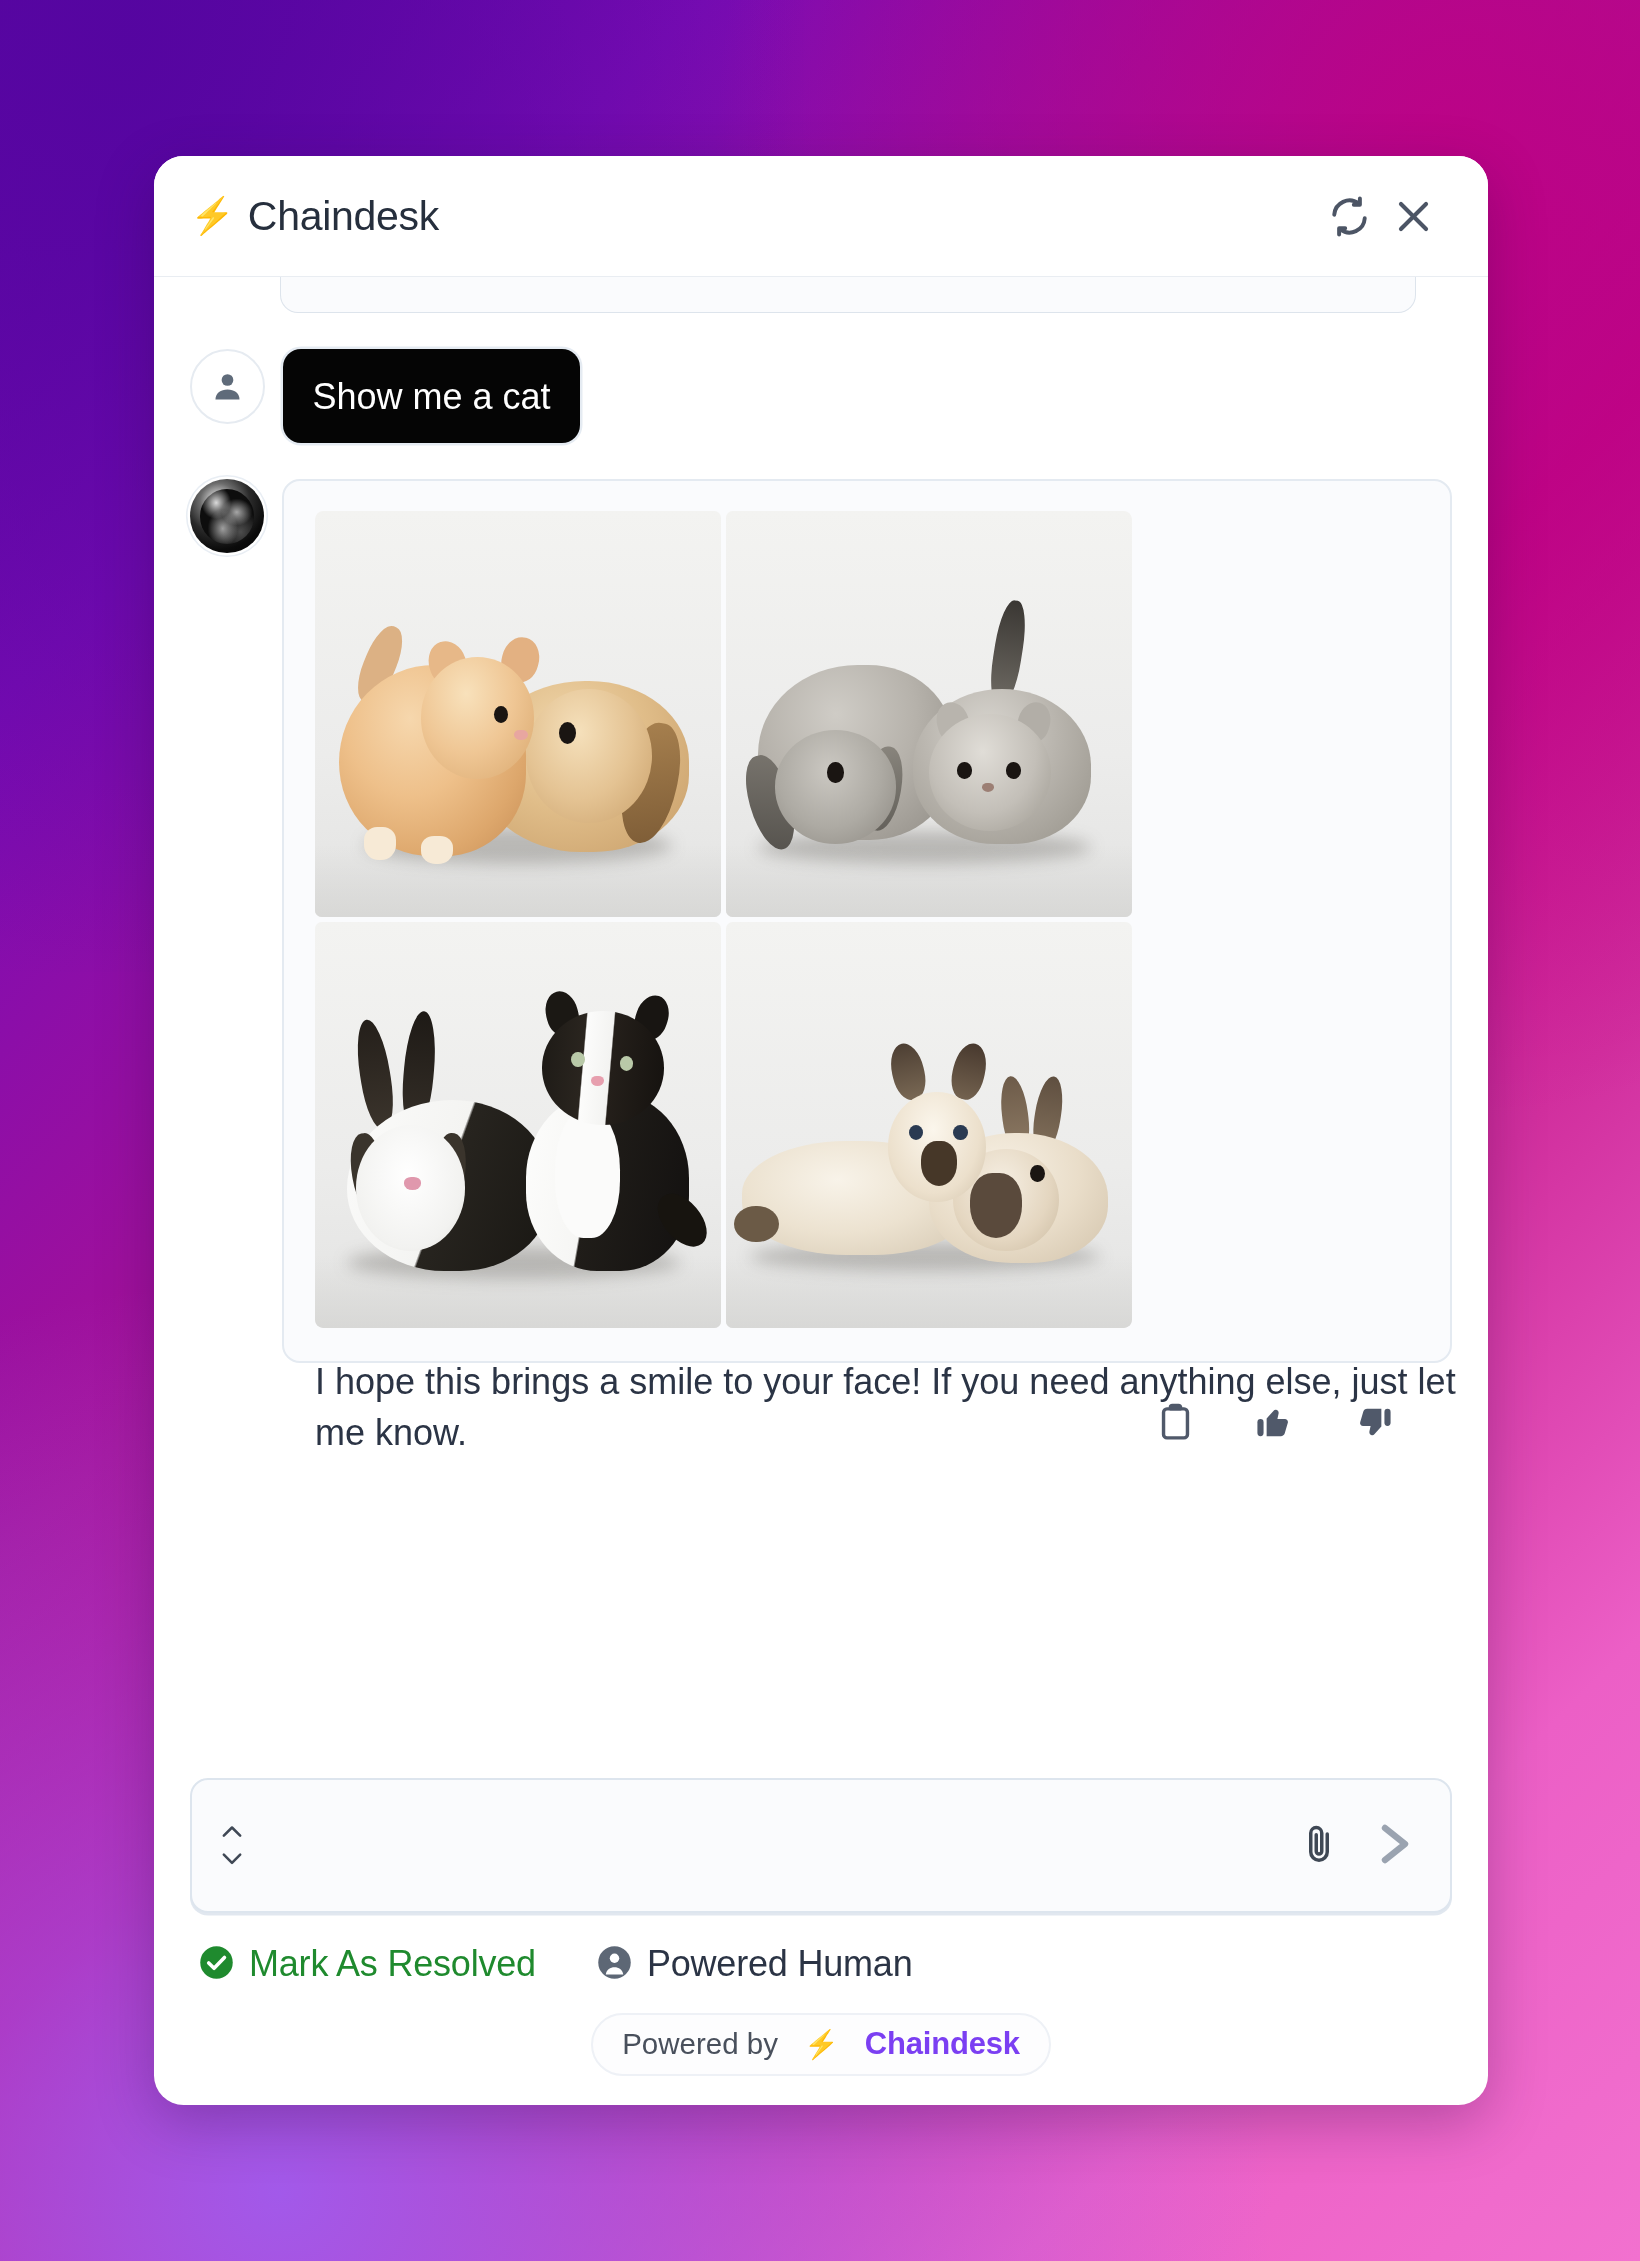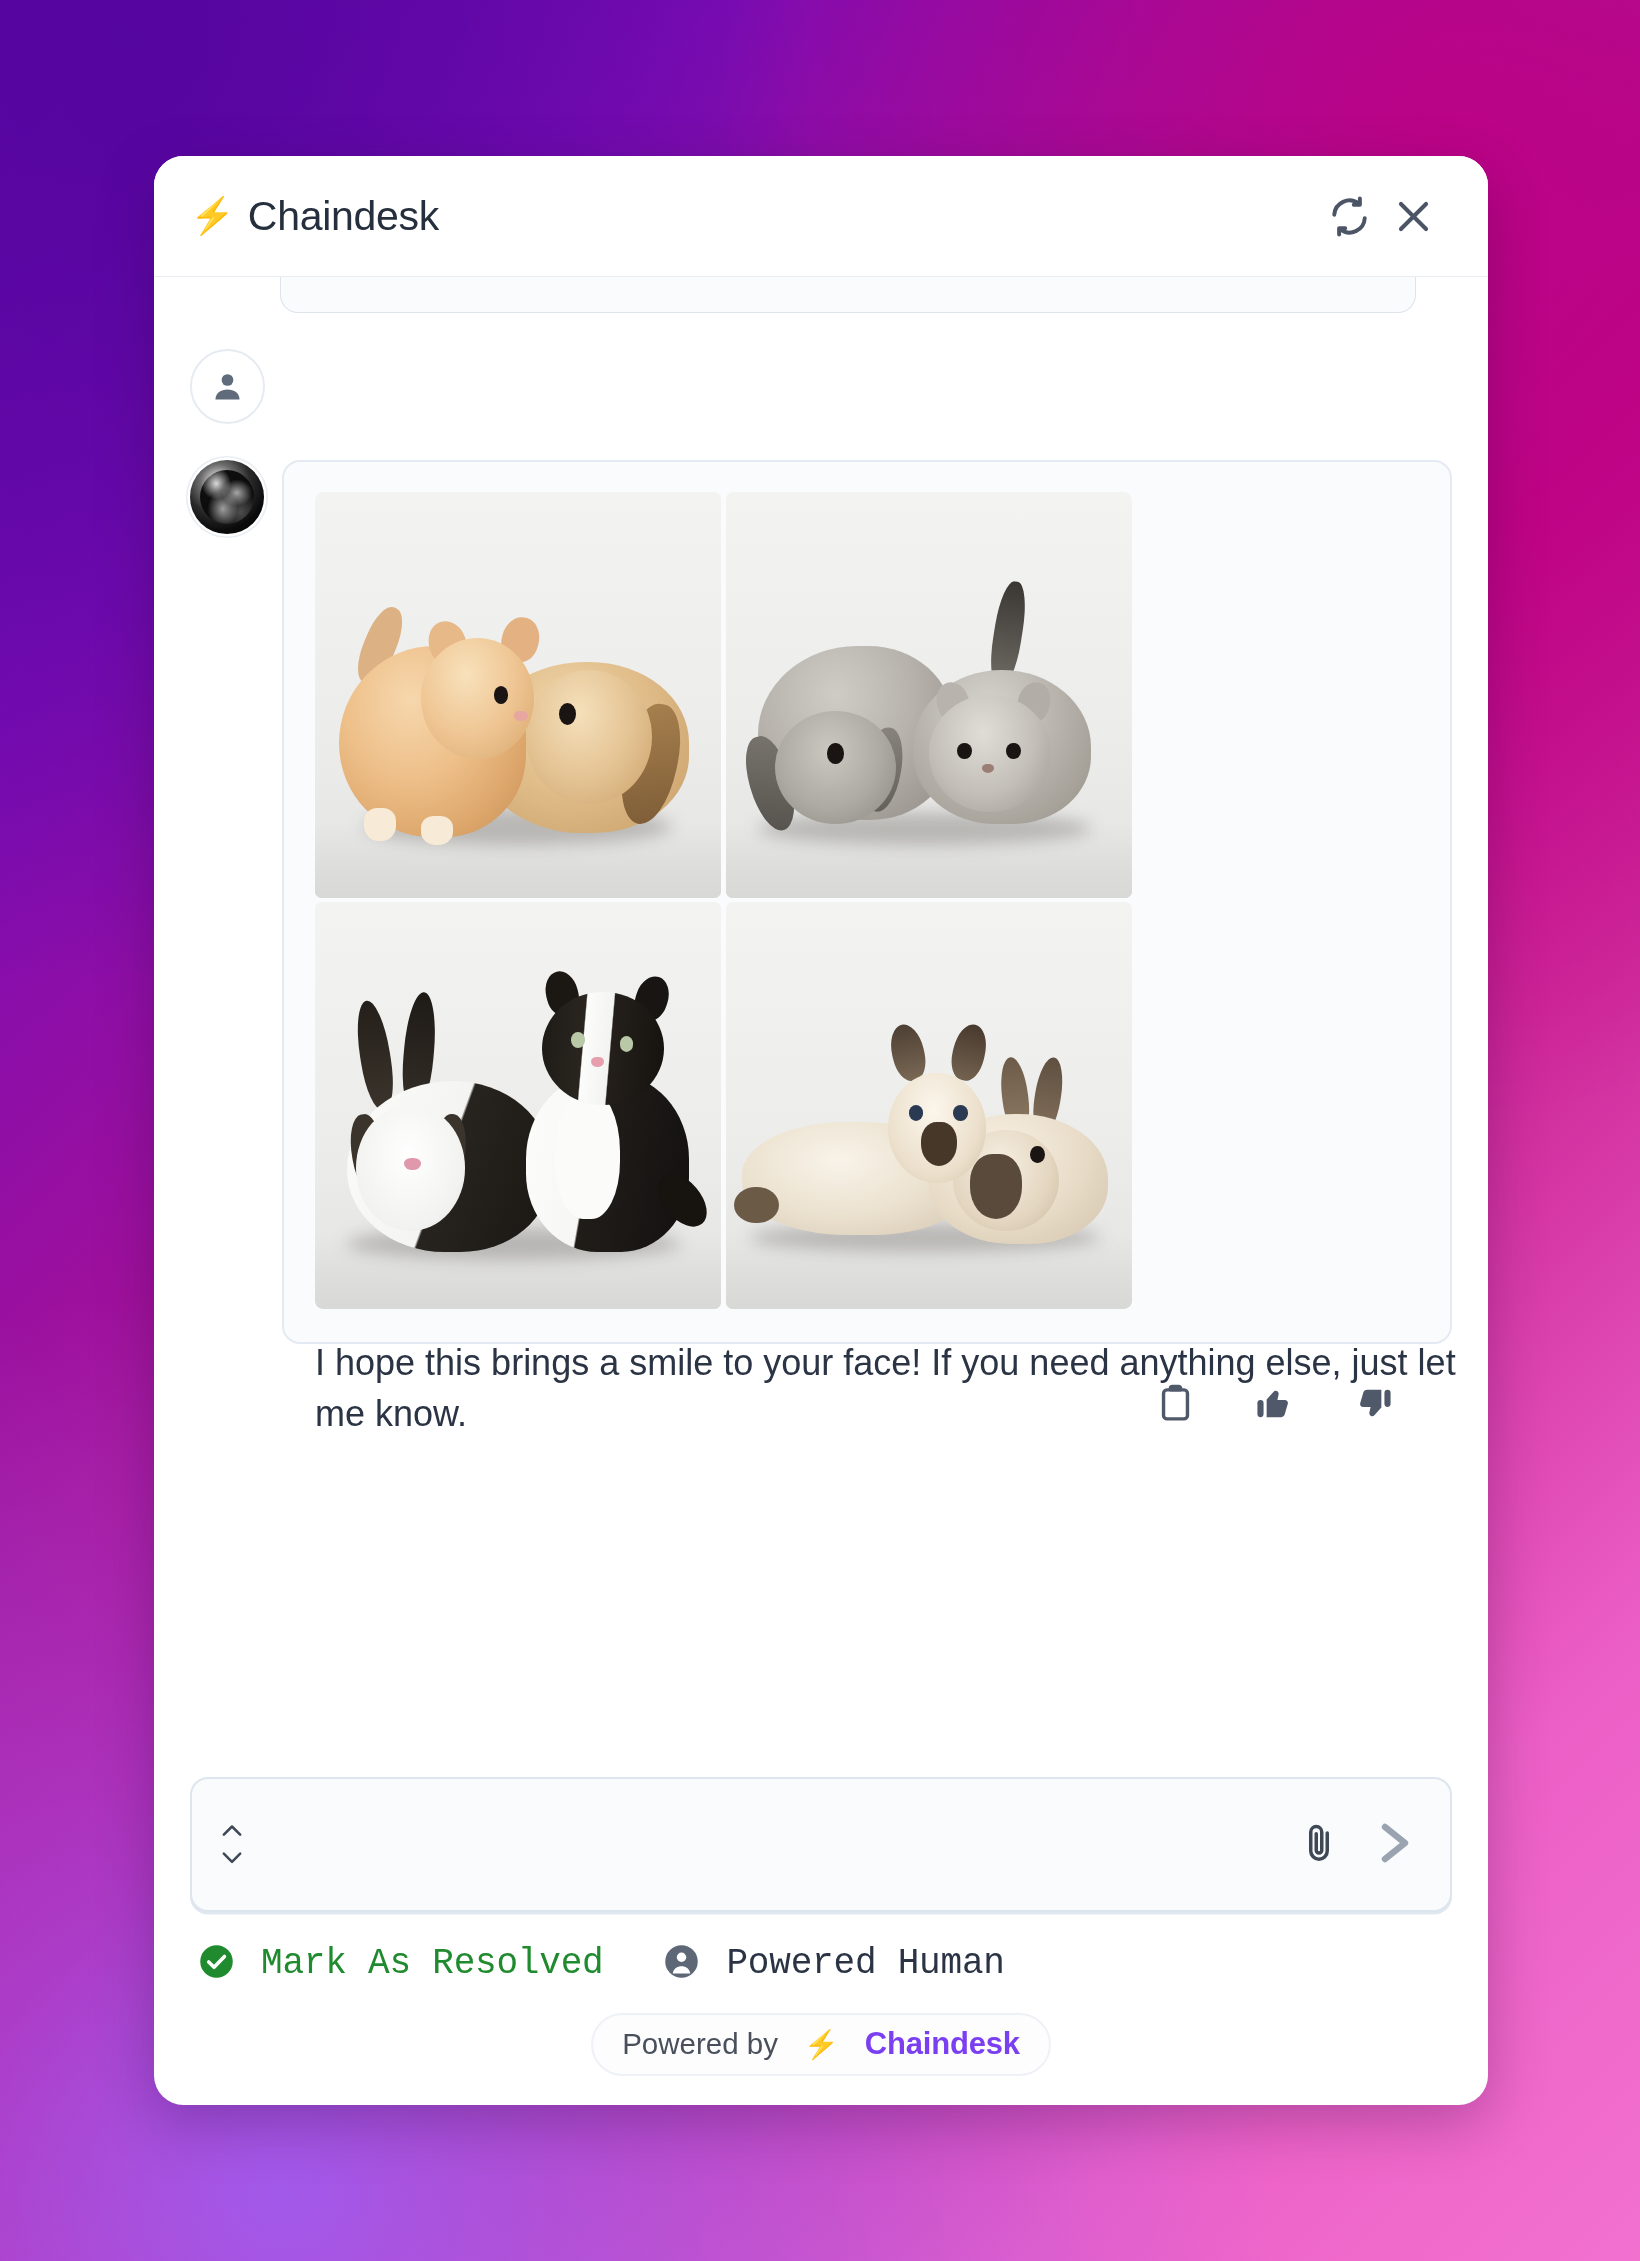--- a/index.html
+++ b/index.html
@@ -439,24 +439,24 @@
   .action-bar {
     flex: 0 0 auto;
     display: flex;
     align-items: center;
     gap: 59px;
     padding: 29.5px 36px 0 43px;
   }
   .action {
     display: flex;
     align-items: center;
-    gap: 25px;
+    gap: 13px;
     cursor: pointer;
     background: none; border: none;
-    font-family: Liberation Mono, monospace;
+    font-family: Liberation Sans, sans-serif;
   }
   .action-label { font-size: 36px; letter-spacing: -0.2px; }
   .resolve .action-label { color: #1f8a2e; }
   .human .action-label { color: #2b3445; }
 
   
   .footer {
     flex: 0 0 auto;
     display: flex;
     justify-content: center;
@@ -519,20 +519,21 @@
 
     <div class="ghost-bubble"></div>
 
     <div class="row">
       <div class="avatar-user">
         <svg width="39" height="39" viewBox="0 0 24 24" fill="#5f6b7a">
           <circle cx="12" cy="8" r="3.6"></circle>
           <path d="M4.6 20c0-4.1 3.3-6.2 7.4-6.2s7.4 2.1 7.4 6.2z"></path>
         </svg>
       </div>
+      <div class="bubble-user">Show me a cat</div>
     </div>
 
     <div class="row">
       <div class="avatar-bot"></div>
 
       <div class="bubble-bot">
 
         <div class="img-grid">
 
           <div class="img-cell c1">

